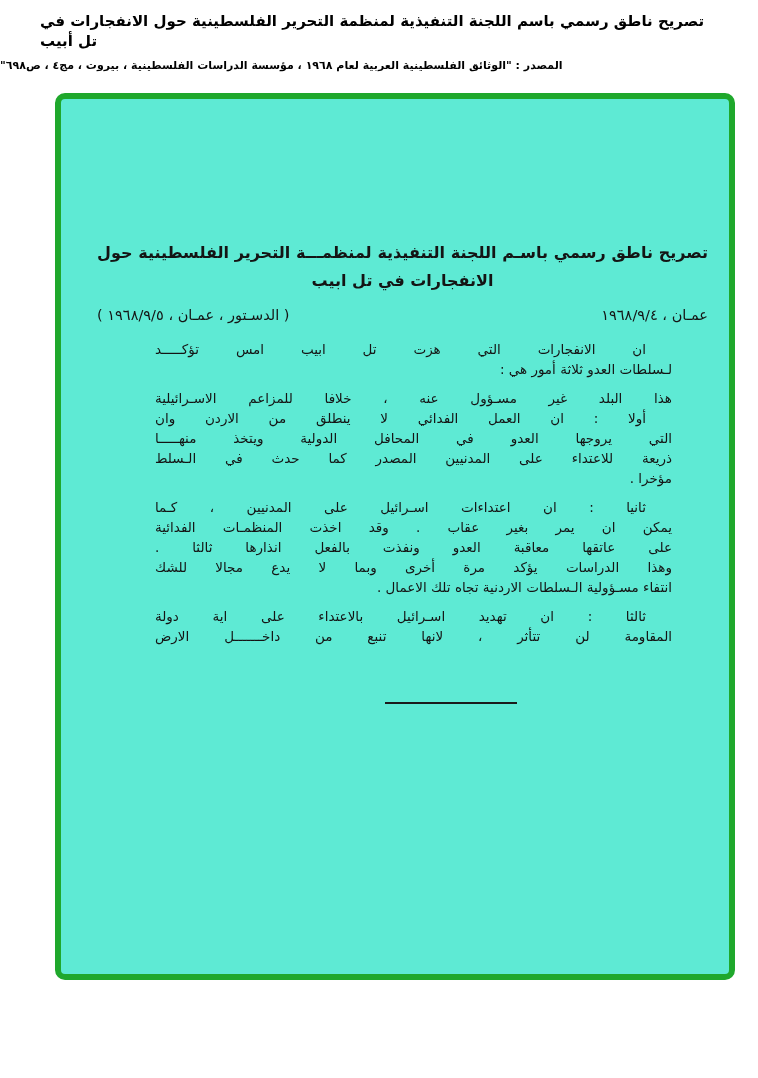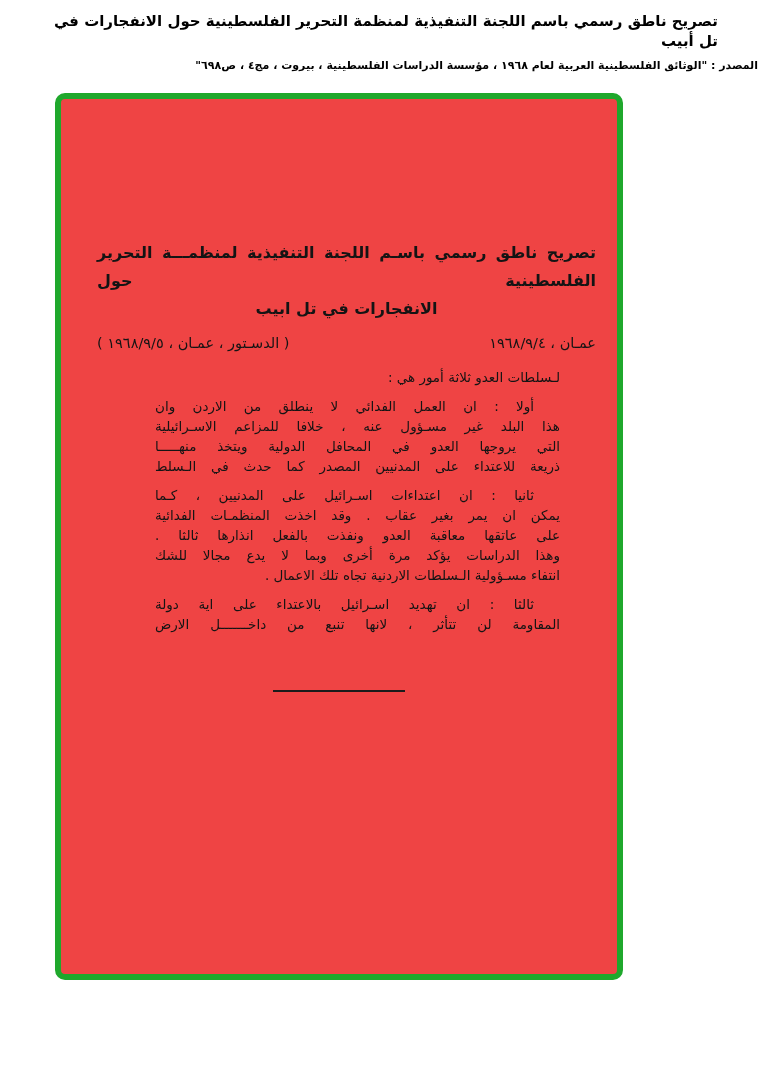--- a/index.html
+++ b/index.html
@@ -3,29 +3,29 @@
 <meta charset="utf-8">
 <style>
   html,body { margin:0; padding:0; }
   body {
     width:758px; height:1078px;
     background:#ffffff;
     font-family:"DejaVu Sans", sans-serif;
     position:relative; overflow:hidden;
     color:#000;
   }
-  .top-header { direction:rtl; text-align:right; padding-top:11px; }
+  .top-header { direction:rtl; text-align:left; padding-top:11px; }
   .header-title { font-size:15px; font-weight:bold; line-height:20px; padding:0 40px; }
   .header-source { font-size:11px; font-weight:bold; margin-top:8px; }
 
   .scan-frame {
     position:absolute; left:55px; top:93px;
-    width:568px; height:887px; box-sizing:border-box;
+    width:680px; height:887px; box-sizing:border-box;
     border:6px solid #1fa82c; border-radius:10px;
-    background:#ef4444;
+    background:#5eead4;
   }
   .doc { direction:rtl; padding:140px 21px 0 36px; color:#141414; }
 
   .doc-title { font-weight:bold; font-size:16px; line-height:28px; letter-spacing:0; }
   .doc-title .t1 { text-align:justify; text-align-last:justify; }
   .doc-title .t2 { text-align:center; }
 
   .dateline {
     display:flex; justify-content:space-between;
     margin-top:9px; font-size:14.5px; line-height:22px;
@@ -55,27 +55,29 @@
     <div class="doc-title">
       <div class="t1">تصريح ناطق رسمي باسـم اللجنة التنفيذية لمنظمـــة التحرير الفلسطينية حول</div>
       <div class="t2">الانفجارات في تل ابيب</div>
     </div>
     <div class="dateline">
       <span>عمـان ، ١٩٦٨/٩/٤</span>
       <span>( الدسـتور ، عمـان ، ١٩٦٨/٩/٥ )</span>
     </div>
     <div class="body-text" id="paragraphs">
         <div class="para">
+          <div class="line first">ان الانفجارات التي هزت تل ابيب امس تؤكـــــد</div>
           <div class="line last">لـسلطات العدو ثلاثة أمور هي :</div>
         </div>
         <div class="para">
+          <div class="line">هذا البلد غير مسـؤول عنه ، خلافا للمزاعم الاسـرائيلية</div>
           <div class="line first">أولا : ان العمل الفدائي لا ينطلق من الاردن وان</div>
-          <div class="line">هذا البلد غير مسـؤول عنه ، خلافا للمزاعم الاسـرائيلية</div>
           <div class="line">التي يروجها العدو في المحافل الدولية ويتخذ منهـــــا</div>
           <div class="line">ذريعة للاعتداء على المدنيين المصدر كما حدث في الـسلط</div>
+          <div class="line last">مؤخرا .</div>
         </div>
         <div class="para">
           <div class="line first">ثانيا : ان اعتداءات اسـرائيل على المدنيين ، كـما</div>
           <div class="line">يمكن ان يمر بغير عقاب . وقد اخذت المنظمـات الفدائية</div>
           <div class="line">على عاتقها معاقبة العدو ونفذت بالفعل انذارها ثالثا .</div>
           <div class="line">وهذا الدراسات يؤكد مرة أخرى وبما لا يدع مجالا للشك</div>
           <div class="line last">انتفاء مسـؤولية الـسلطات الاردنية تجاه تلك الاعمال .</div>
         </div>
         <div class="para">
           <div class="line first">ثالثا : ان تهديد اسـرائيل بالاعتداء على اية دولة</div>

